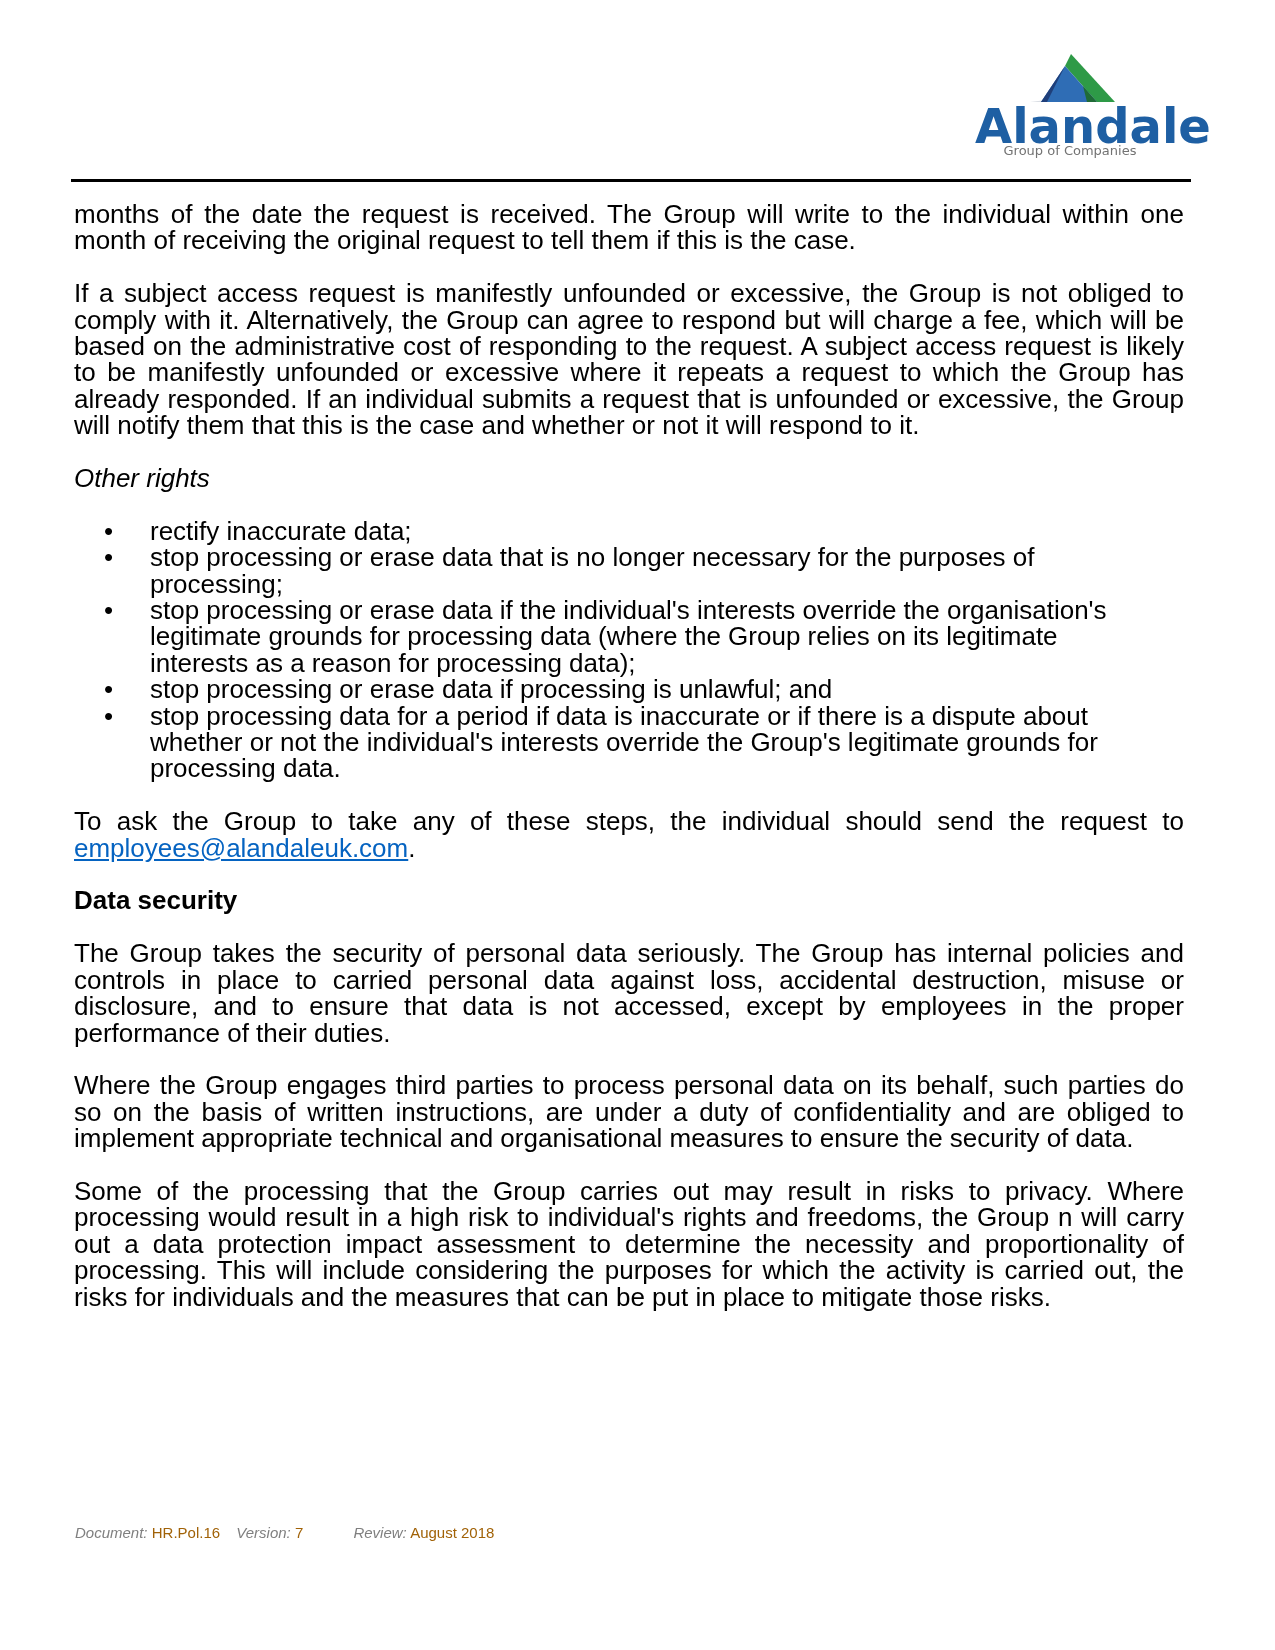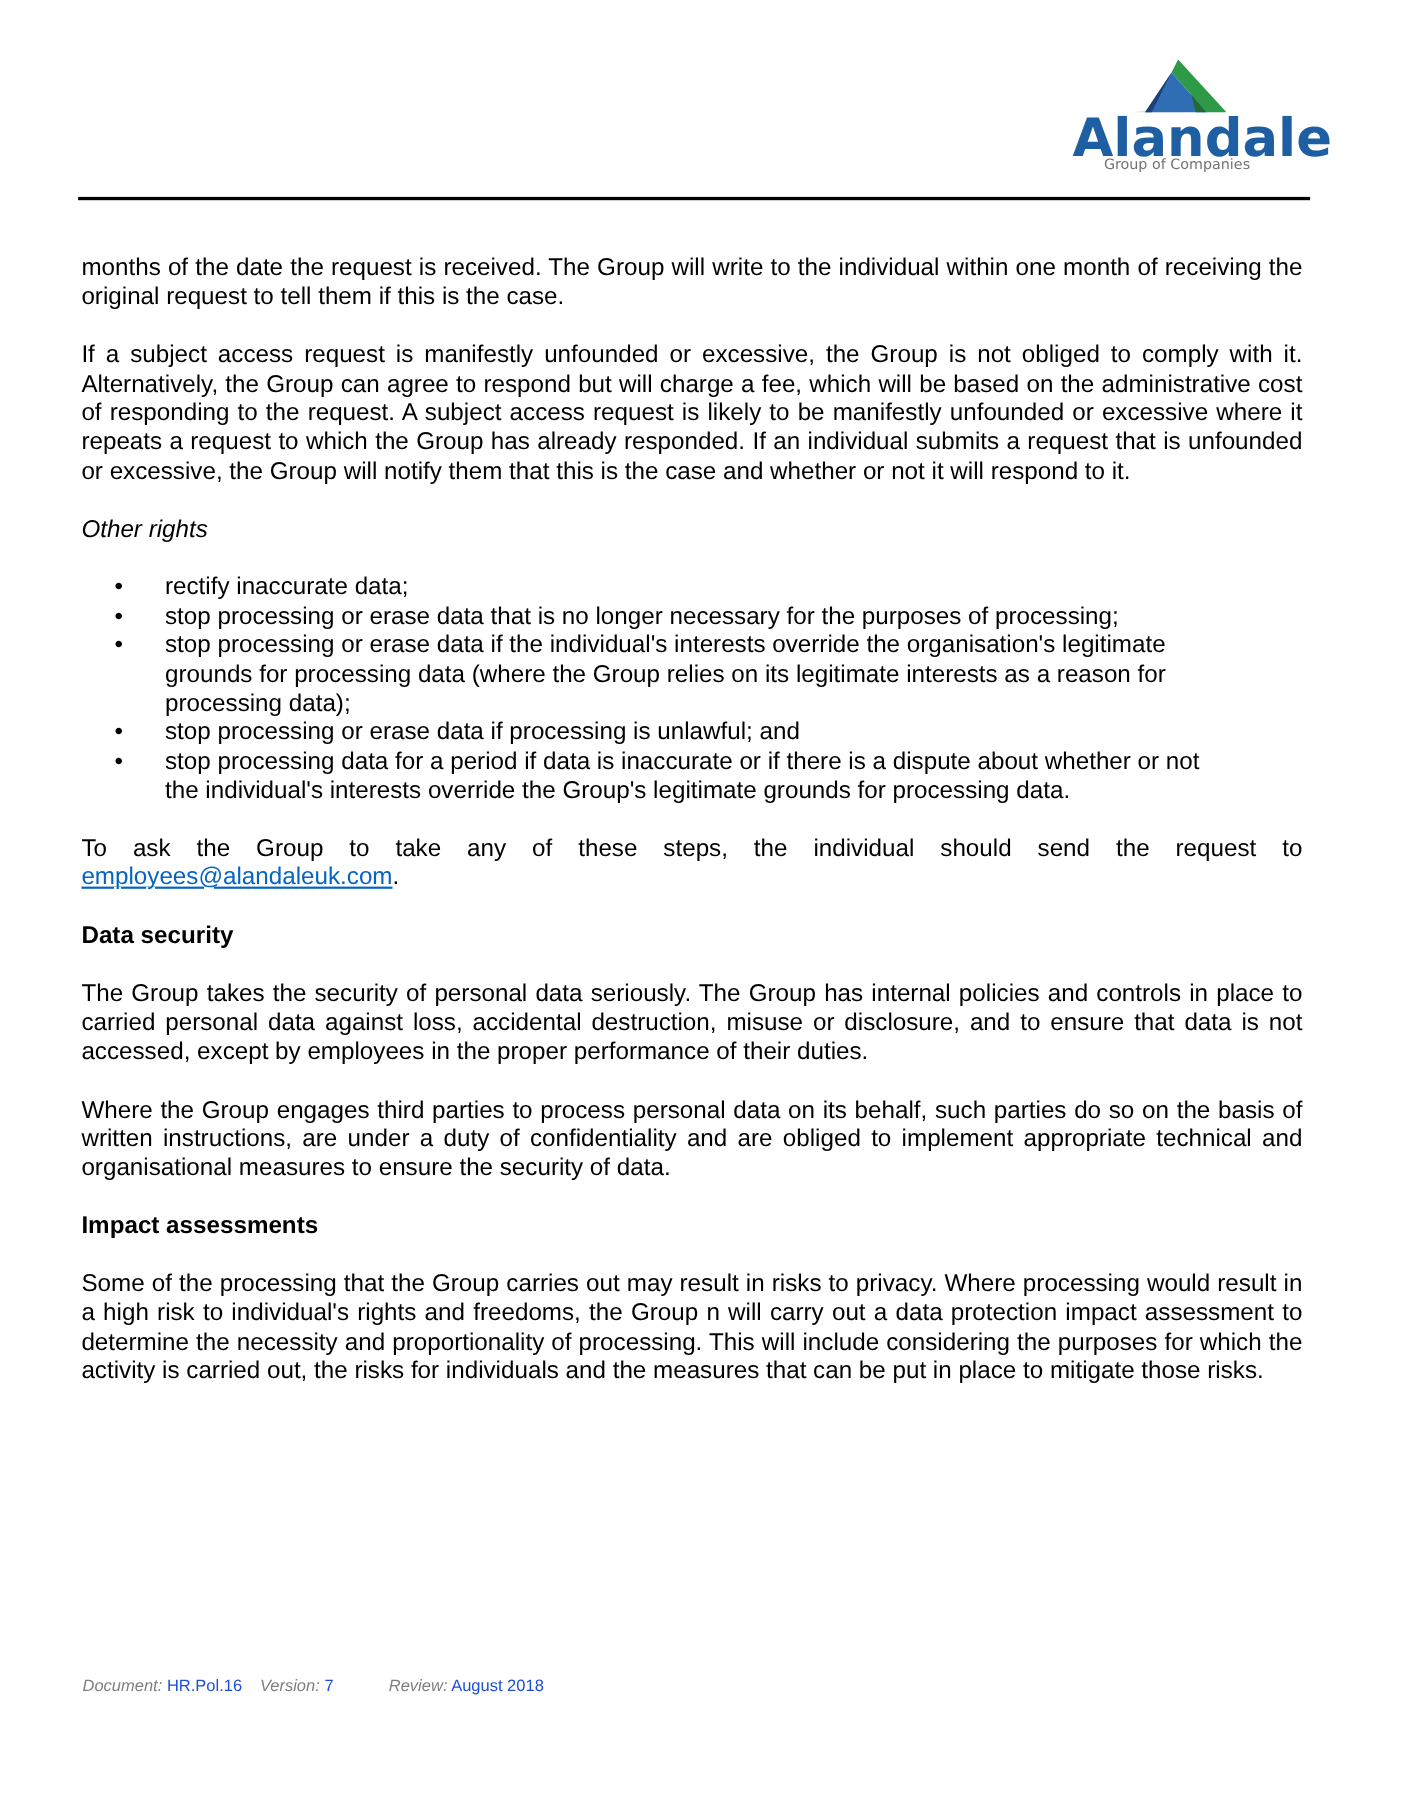--- a/index.html
+++ b/index.html
@@ -6,34 +6,34 @@
   body { width:1275px; height:1650px; position:relative; overflow:hidden;
          font-family:"Liberation Sans", sans-serif; color:#000; }
   .logo { position:absolute; left:975px; top:50px; width:190px; height:110px; }
   .logo-word { position:absolute; left:0; top:58px; width:190px; text-align:right;
                font-family:"DejaVu Sans", sans-serif; font-weight:bold; font-size:48px;
                color:#1e5fa3; letter-spacing:0px; line-height:36px; }
   .logo-sub { position:absolute; left:0; top:94px; width:190px; text-align:center;
               font-family:"DejaVu Sans", sans-serif; font-size:13px; color:#737373;
               line-height:14px; }
   .rule { position:absolute; left:71px; top:179px; width:1120px; height:3px; background:#000; }
-  .content { position:absolute; left:74px; top:230px; width:1110px;
-             font-size:22px; line-height:26.4px; }
+  .content { position:absolute; left:74px; top:201px; width:1110px;
+             font-size:26px; line-height:26.4px; }
   .content p { margin:0 0 26.4px 0; text-align:justify; }
   .content p.last { margin-bottom:0; }
   .subhead { font-style:italic; }
   .heading { font-weight:bold; }
   .content ul { margin:0 0 26.4px 0; padding:0; list-style:none; }
   .content li { position:relative; padding-left:76px; padding-right:60px; }
   .bullet { position:absolute; left:30px; top:0; }
   .link { color:#0563c1; text-decoration:underline; }
   .footer { position:absolute; left:75px; top:1524px; font-size:15px;
             font-family:"Liberation Sans", sans-serif; white-space:nowrap; }
   .footer .lbl { color:#7f7f7f; font-style:italic;margin-top:36px; }
-  .footer .val { color:#1d4ed8; }
+  .footer .val { color:#a16207; }
   .gap1 { display:inline-block; width:12px; }
   .gap2 { display:inline-block; width:46px; }
 </style>
 </head>
 <body>
 
 <div class="logo">
   <svg width="190" height="60" viewBox="0 0 190 60">
     <polygon points="55,52 120,44 100,52" fill="#d9dde3"></polygon>
     <polygon points="96,4 140,52 122,52 90,16" fill="#2e9a47"></polygon>
@@ -55,21 +55,20 @@
     <li><span class="bullet">•</span><span>rectify inaccurate data;</span></li>
     <li><span class="bullet">•</span><span>stop processing or erase data that is no longer necessary for the purposes of processing;</span></li>
     <li><span class="bullet">•</span><span>stop processing or erase data if the individual's interests override the organisation's legitimate grounds for processing data (where the Group relies on its legitimate interests as a reason for processing data);</span></li>
     <li><span class="bullet">•</span><span>stop processing or erase data if processing is unlawful; and</span></li>
     <li><span class="bullet">•</span><span>stop processing data for a period if data is inaccurate or if there is a dispute about whether or not the individual's interests override the Group's legitimate grounds for processing data.</span></li>
   </ul>
   <p><span>To ask the Group to take any of these steps, the individual should send the request to </span><a class="link">employees@alandaleuk.com</a><span>.</span></p>
   <p class="heading">Data security</p>
   <p>The Group takes the security of personal data seriously. The Group has internal policies and controls in place to carried personal data against loss, accidental destruction, misuse or disclosure, and to ensure that data is not accessed, except by employees in the proper performance of their duties.</p>
   <p>Where the Group engages third parties to process personal data on its behalf, such parties do so on the basis of written instructions, are under a duty of confidentiality and are obliged to implement appropriate technical and organisational measures to ensure the security of data.</p>
-  <p class="heading">Impact assessments</p>
   <p class="last">Some of the processing that the Group carries out may result in risks to privacy. Where processing would result in a high risk to individual's rights and freedoms, the Group n will carry out a data protection impact assessment to determine the necessity and proportionality of processing. This will include considering the purposes for which the activity is carried out, the risks for individuals and the measures that can be put in place to mitigate those risks.</p>
 </div>
 
 <div class="footer">
   <span class="lbl">Document:</span>
   <span class="val">HR.Pol.16</span><span class="gap1"></span>
   <span class="lbl">Version:</span>
   <span class="val">7</span><span class="gap2"></span>
   <span class="lbl">Review:</span>
   <span class="val">August 2018</span>

